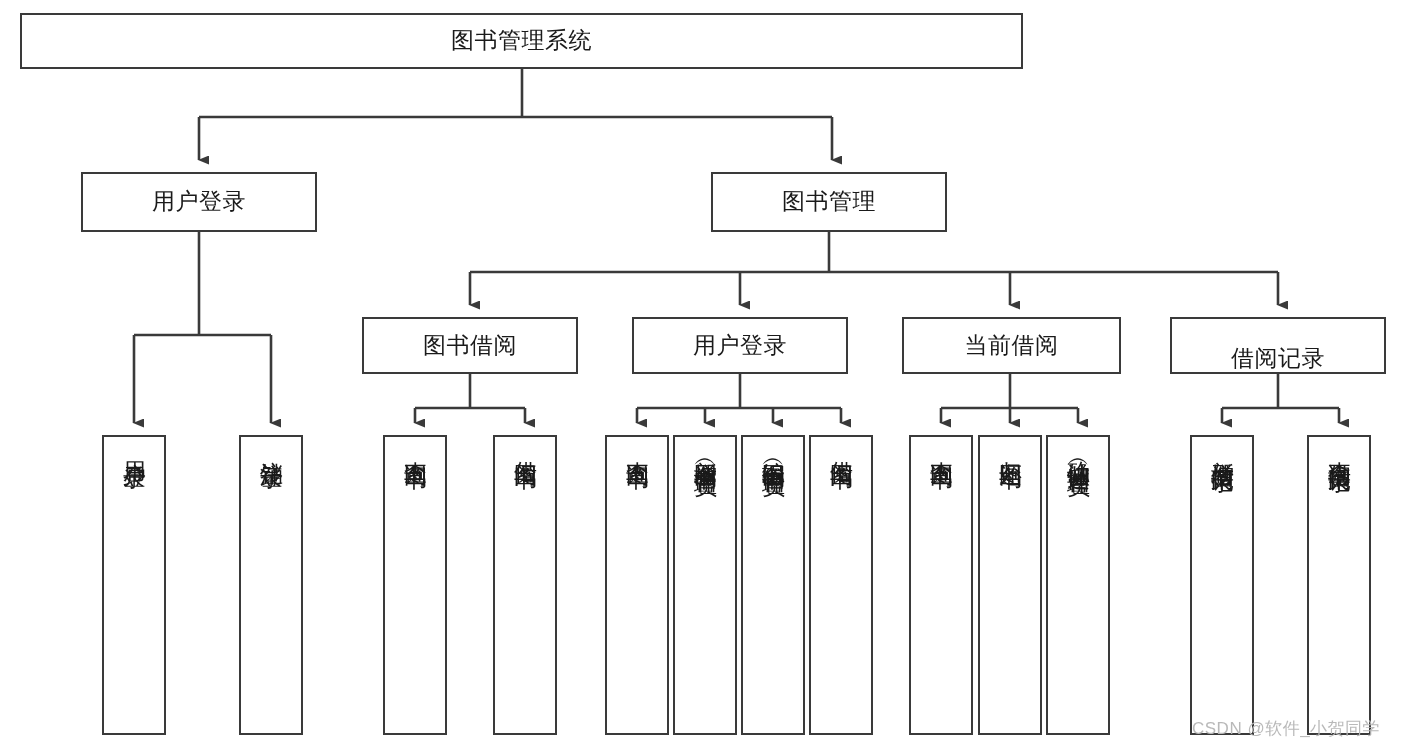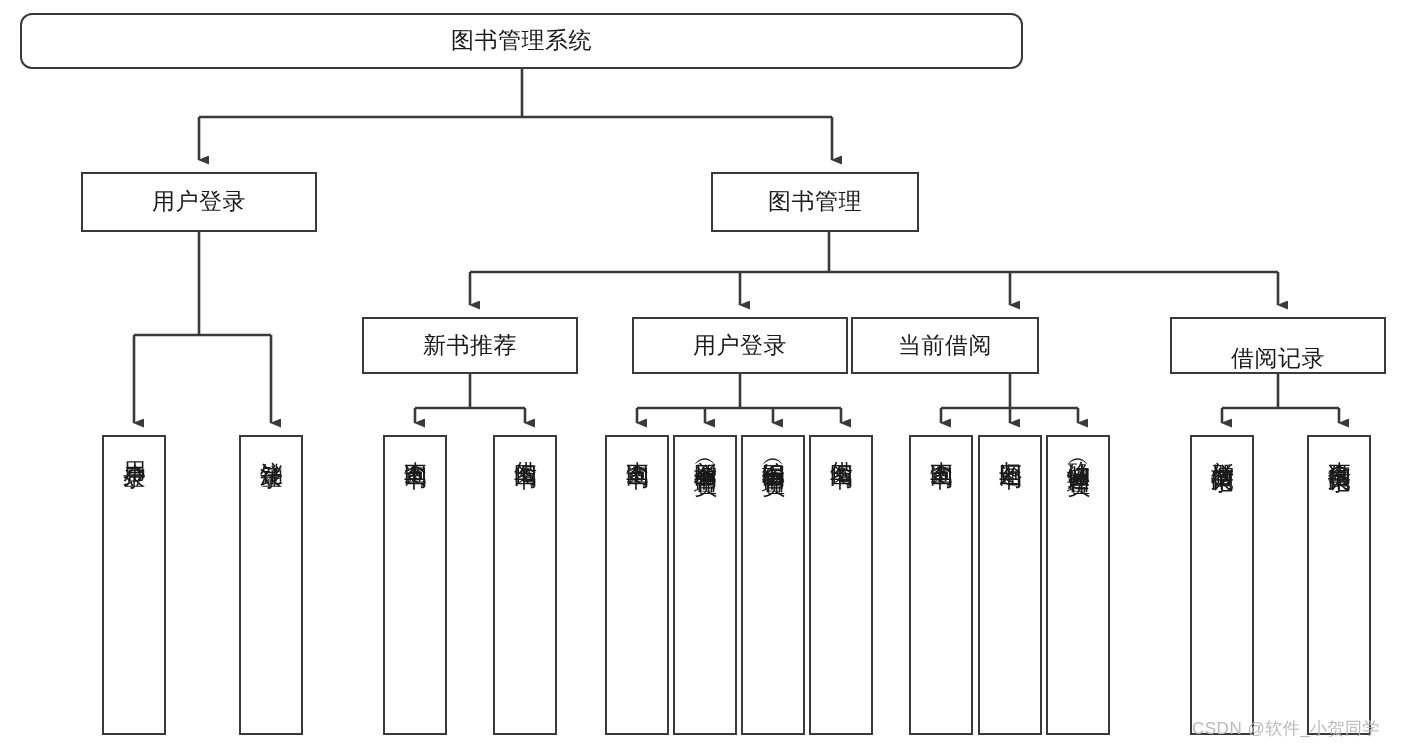--- a/index.html
+++ b/index.html
@@ -117,38 +117,38 @@
       <path d="M1010,408 L1010,423" marker-end="url(#arrow)"></path>
       <path d="M1078,408 L1078,423" marker-end="url(#arrow)"></path>
 
       <path d="M1278,374 L1278,408"></path>
       <path d="M1222,408 L1339,408"></path>
       <path d="M1222,408 L1222,423" marker-end="url(#arrow)"></path>
       <path d="M1339,408 L1339,423" marker-end="url(#arrow)"></path>
     </g>
   </svg>
 
-  <div class="node root horiz" style="left:20px; top:13px; width:1003px; height:56px;border-radius:12px;">
+  <div class="node root horiz" style="left:20px; top:13px; width:1003px; height:56px;">
     <span class="label">图书管理系统</span>
   </div>
 
   <div class="node horiz" style="left:81px; top:172px; width:236px; height:60px;">
     <span class="label">用户登录</span>
   </div>
-  <div class="node horiz" style="left:711px; top:172px; width:208px; height:60px;">
+  <div class="node horiz" style="left:711px; top:172px; width:236px; height:60px;">
     <span class="label">图书管理</span>
   </div>
 
   <div class="node horiz" style="left:362px; top:317px; width:216px; height:57px;">
-    <span class="label">新书推荐</span>
+    <span class="label">图书借阅</span>
   </div>
   <div class="node horiz" style="left:632px; top:317px; width:216px; height:57px;">
     <span class="label">用户登录</span>
   </div>
-  <div class="node horiz" style="left:851px; top:317px; width:188px; height:57px;">
+  <div class="node horiz" style="left:902px; top:317px; width:219px; height:57px;">
     <span class="label">当前借阅</span>
   </div>
   <div class="node horiz" style="left:1170px; top:317px; width:216px; height:57px;align-items:flex-end;">
     <span class="label">借阅记录</span>
   </div>
 
   <div class="node vert" style="left:102px; top:435px; width:64px; height:300px;">
     <span class="label">用户登录</span>
   </div>
   <div class="node vert" style="left:239px; top:435px; width:64px; height:300px;">

